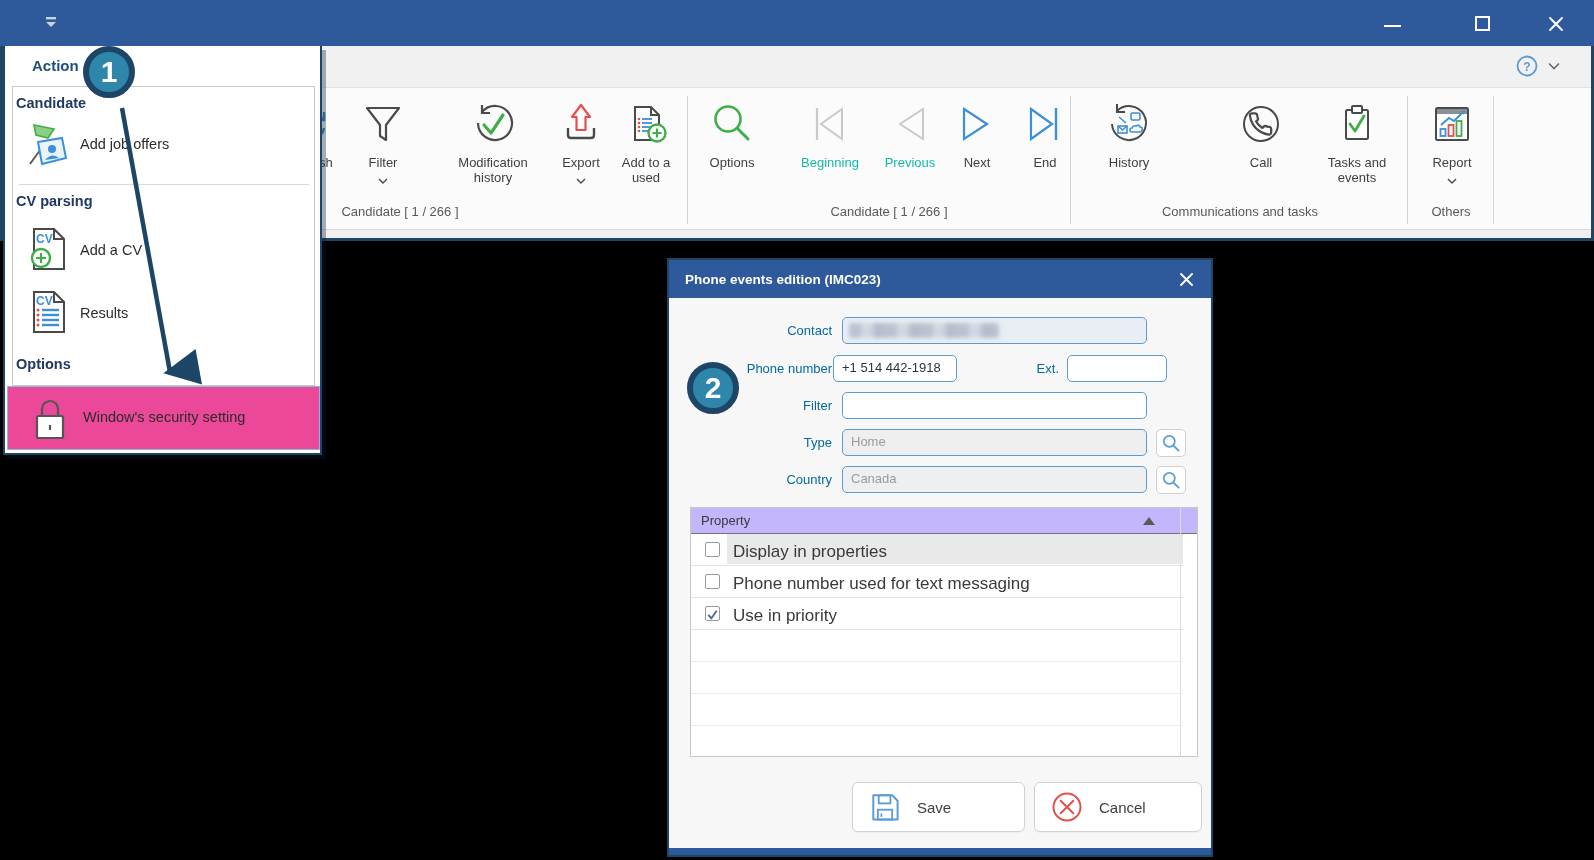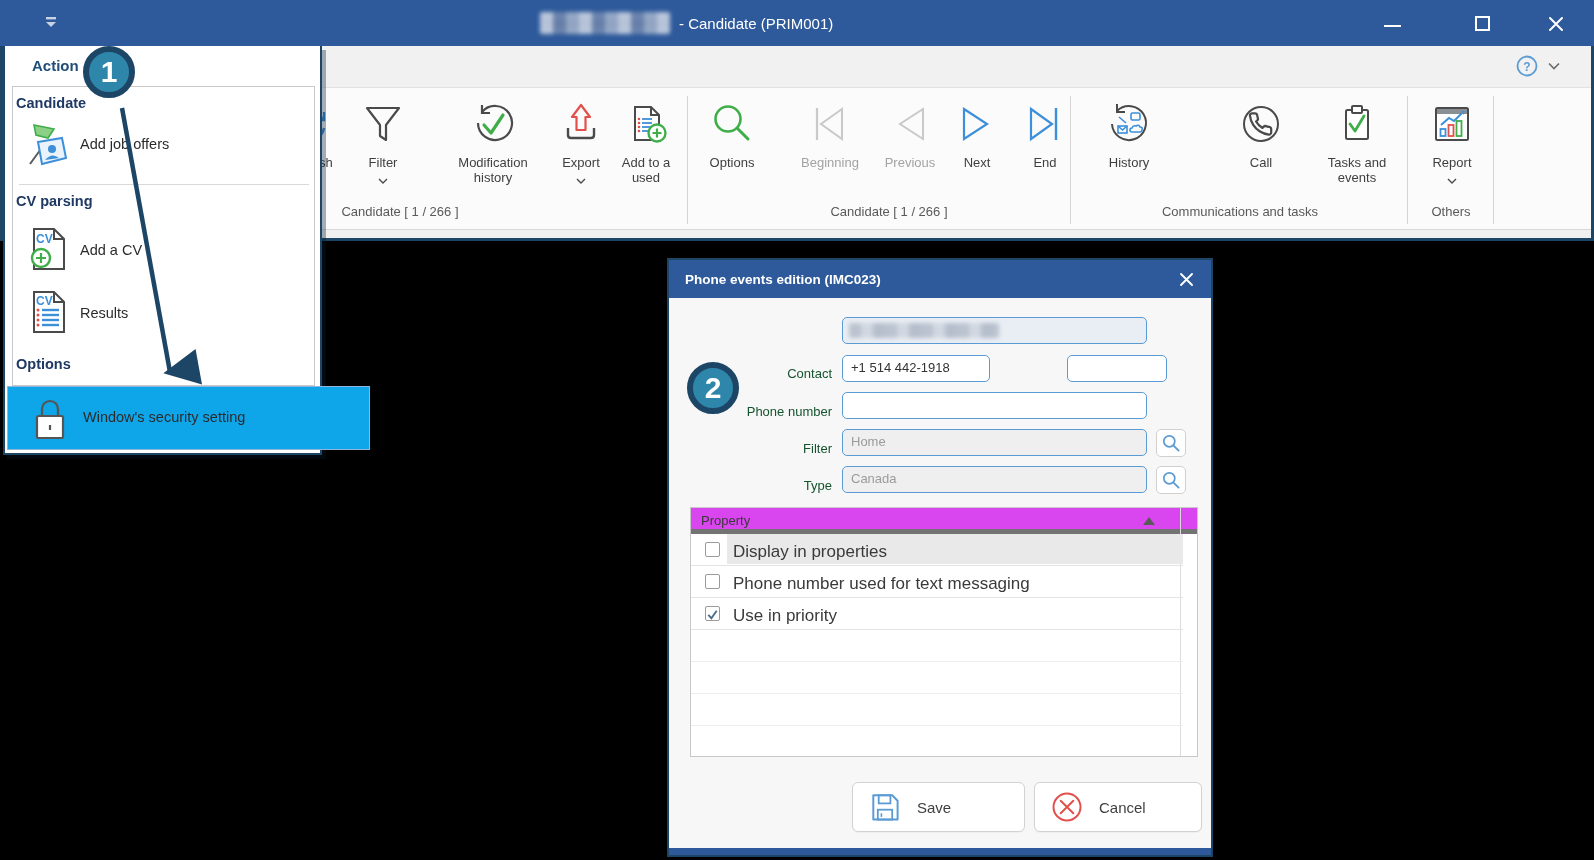--- a/index.html
+++ b/index.html
@@ -22,62 +22,62 @@
   .max-glyph{left:1475px;top:16px;width:15px;height:15px;border:2px solid #fff;}
   .tabstrip{left:3px;top:46px;width:1588px;height:42px;background:#f1f1f1;border-bottom:1px solid #e2e2e2;z-index:2;}
   .ribbon-bg{left:3px;top:88px;width:1588px;height:141px;background:#fbfbfb;z-index:2;}
   .ribbon-underline{left:3px;top:229px;width:1588px;height:1px;background:#d9d9d9;z-index:2;}
   .ribbon-foot{left:3px;top:230px;width:1588px;height:8px;background:#f0f0f0;z-index:2;}
 
   
   .rbtn{top:100px;height:110px;text-align:center;z-index:3;cursor:pointer;}
   .rbtn svg{display:block;margin:0 auto;}
   .rlabel{margin-top:7px;font-size:13px;line-height:15px;color:#3f3f3f;}
-  .rbtn.disabled .rlabel{color:#a3a3a3;}
+  .rbtn.disabled .rlabel{color:#14b8a6;}
   .rchev{margin-top:1px;}
   .rchev svg{display:inline-block;}
   .gsep{top:96px;width:1px;height:128px;background:#d4d4d4;z-index:3;}
   .glabel{top:204px;font-size:13px;color:#595959;white-space:nowrap;transform:translateX(-50%);z-index:3;}
   .help-wrap{left:1516px;top:55px;z-index:3;display:flex;align-items:center;gap:10px;}
 
   
   .menu{left:3px;top:46px;width:319px;height:409px;background:#fff;border:2px solid #1d4565;border-top:none;z-index:6;
         box-shadow:4px 4px 0 rgba(10,25,45,.35);}
   .menu-action{left:27px;top:11px;font-size:15px;font-weight:600;color:#1f4e79;}
   .menu-panel{left:7px;top:40px;width:303px;height:300px;border:1px solid #c9c9c9;background:#fff;}
   .mhdr{font-size:14.5px;font-weight:700;color:#1f3864;}
   .mitem-label{font-size:14.5px;color:#2b2b2b;}
   .msep{height:1px;background:#d9d9d9;}
-  .mhl{left:2px;top:340px;width:363px;height:64px;background:#0ea5e9;border:1px solid #8fb6de;z-index:7;}
+  .mhl{left:2px;top:340px;width:313px;height:64px;background:#ec4899;border:1px solid #8fb6de;z-index:7;}
 
   
   .callout{width:52px;height:52px;border-radius:50%;background:#2e86ab;border:6px solid #1d4565;
            color:#fff;font-size:30px;font-weight:700;display:flex;align-items:center;justify-content:center;z-index:9;}
   .arrow-svg{z-index:9;pointer-events:none;}
 
   
   .dialog{left:667px;top:258px;width:546px;height:599px;background:#f7f7f7;border:2.5px solid #1d4565;z-index:5;}
   .dlg-titlebar{left:0;top:0;width:100%;height:38px;background:#2e5a9b;display:flex;align-items:center;}
   .dlg-title{margin-left:16px;color:#fff;font-size:13.5px;font-weight:600;}
   .dlg-close{left:503px;top:5px;width:28px;height:28px;display:flex;align-items:center;justify-content:center;cursor:pointer;}
   .dlg-foot{left:0;bottom:0;width:100%;height:7px;background:#2e5a9b;}
 
   .frow{left:0;width:546px;height:28px;}
-  .flabel{position:absolute;left:0;top:0;width:163px;text-align:right;font-size:13px;color:#14532d;line-height:27px;margin-top:43px;}
+  .flabel{position:absolute;left:0;top:0;width:163px;text-align:right;font-size:13px;color:#0369a1;line-height:27px;}
   .field{position:absolute;top:0;height:27px;border:1.5px solid #5b9bd5;border-radius:5px;background:#fff;
          font-size:13px;color:#333;line-height:24px;padding:0 8px;overflow:hidden;}
   .field.disabled{background:#efefef;color:#9b9b9b;}
   .field.contact{background:#e9eef4;}
   .blur-contact{position:absolute;left:6px;top:5px;width:150px;height:15px;border-radius:2px;filter:blur(2px);
      background:repeating-linear-gradient(90deg,rgba(150,160,178,.55) 0 12px,rgba(190,198,210,.55) 12px 24px,rgba(120,132,155,.45) 24px 36px);}
   .lookup{position:absolute;top:0;width:30px;height:28px;border:1px solid #d0d0d0;border-radius:5px;background:#fff;
           display:flex;align-items:center;justify-content:center;cursor:pointer;}
 
   .grid{left:21px;top:247px;width:508px;height:250px;border:1px solid #c8c8c8;background:#fff;}
-  .grid-head{position:absolute;left:0;top:0;width:100%;height:26px;border-bottom:5px solid #737373;background:#d946ef;}
+  .grid-head{position:absolute;left:0;top:0;width:100%;height:26px;border-bottom:1px solid #737373;background:#c4b5fd;}
   .grid-head-label{position:absolute;left:10px;top:5px;font-size:13px;color:#3a3a3a;}
   .sort-asc{position:absolute;right:42px;top:9px;width:0;height:0;border-left:6px solid transparent;border-right:6px solid transparent;border-bottom:8px solid #5a5a5a;}
   .grid-gutter{position:absolute;right:16px;top:0;bottom:0;width:1px;background:#dcdcdc;}
   .grow{position:absolute;left:0;width:492px;height:32px;border-bottom:1px solid #e4e4e4;}
   .grow .stripe{position:absolute;left:36px;top:0;right:0;bottom:1px;background:#e9e9e9;}
   .grow-label{position:absolute;left:42px;top:8px;font-size:17px;color:#3a3a3a;z-index:1;}
   .cb{position:absolute;left:14px;top:8px;width:15px;height:15px;border:1px solid #9a9a9a;border-radius:2px;background:#fff;z-index:1;}
   .cb svg{display:none;margin:1px 0 0 0;}
   .cb.checked svg{display:block;}
   .growe{position:absolute;left:0;width:492px;height:32px;border-bottom:1px solid #ececec;}
@@ -92,24 +92,20 @@
 <div id="stage">
 
   <div class="abs app"></div>
   <div class="abs titlebar"></div>
 
   <svg class="abs" style="left:42px;top:14px;z-index:3" width="18" height="17" viewBox="0 0 18 17">
     <rect x="4" y="3" width="10" height="2.4" fill="#c9d3e3"></rect>
     <polygon points="4,8 14,8 9,13" fill="#c9d3e3"></polygon>
   </svg>
 
-  <div class="abs title-center">
-    <div class="blur-name"></div>
-    <div class="title-text">- Candidate (PRIM001)</div>
-  </div>
 
   <div class="abs winctl min-glyph"></div>
   <div class="abs winctl max-glyph"></div>
   <svg class="abs winctl" style="left:1547px;top:15px" width="18" height="18" viewBox="0 0 18 18">
     <path d="M3 3 L15 15 M15 3 L3 15" stroke="#fff" stroke-width="2" stroke-linecap="round"></path>
   </svg>
 
   <div class="abs tabstrip"></div>
   <div class="abs ribbon-bg"></div>
   <div class="abs ribbon-underline"></div>
@@ -375,21 +371,21 @@
 
     <div class="abs frow" style="top:57px">
       <div class="flabel">Contact</div>
       <div class="field contact disabled" style="left:173px;width:305px">
         <div class="blur-contact"></div>
       </div>
     </div>
 
     <div class="abs frow" style="top:95px">
       <div class="flabel">Phone number</div>
-      <div class="field" style="left:173px;width:148px">+1 514 442-1918</div>
+      <div class="field" style="left:164px;width:124px">+1 514 442-1918</div>
       <div class="flabel" style="left:227px;width:163px">Ext.</div>
       <div class="field" style="left:398px;width:100px"></div>
     </div>
 
     <div class="abs frow" style="top:132px">
       <div class="flabel">Filter</div>
       <div class="field" style="left:173px;width:305px"></div>
     </div>
 
     <div class="abs frow" style="top:169px">

